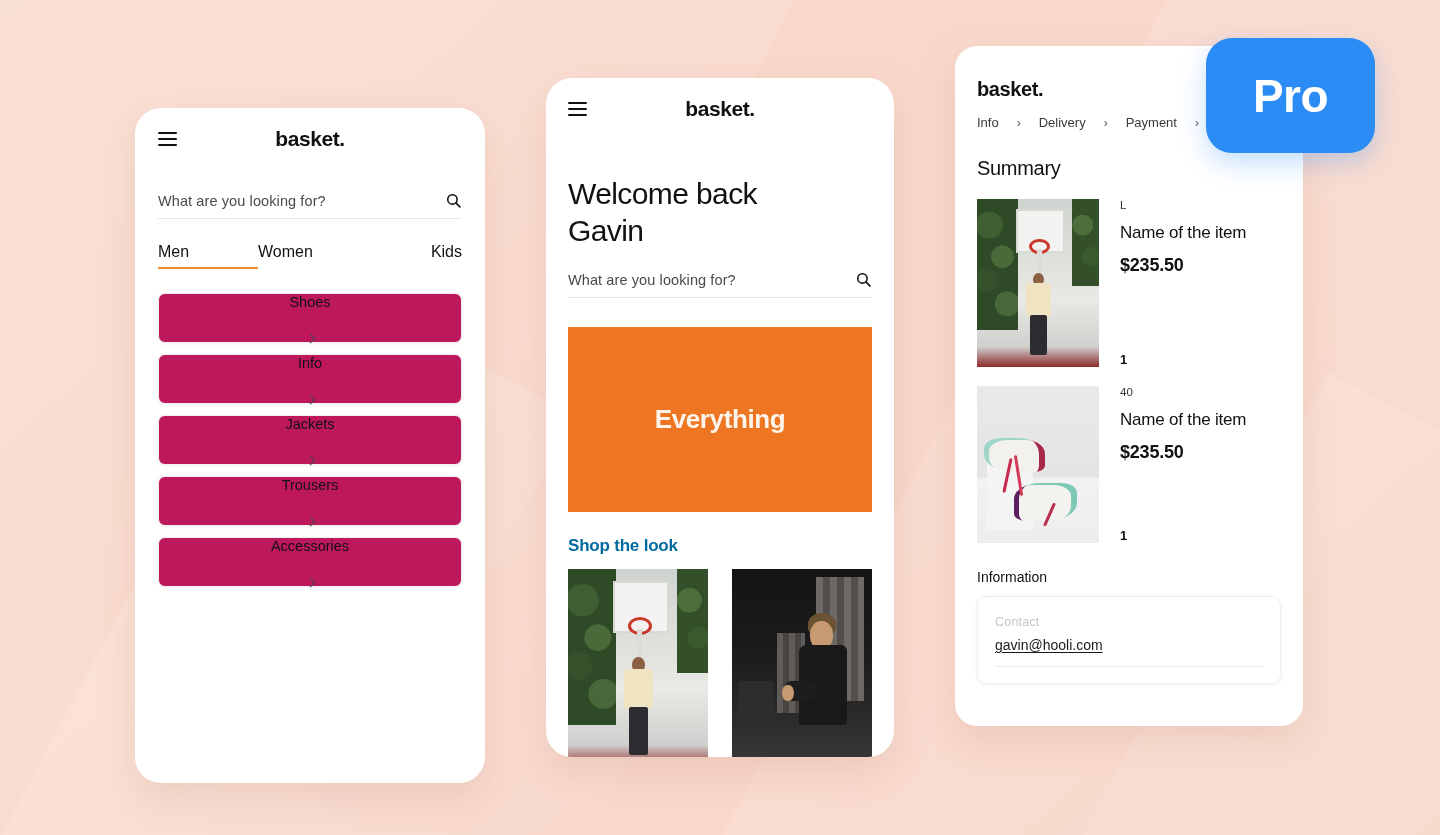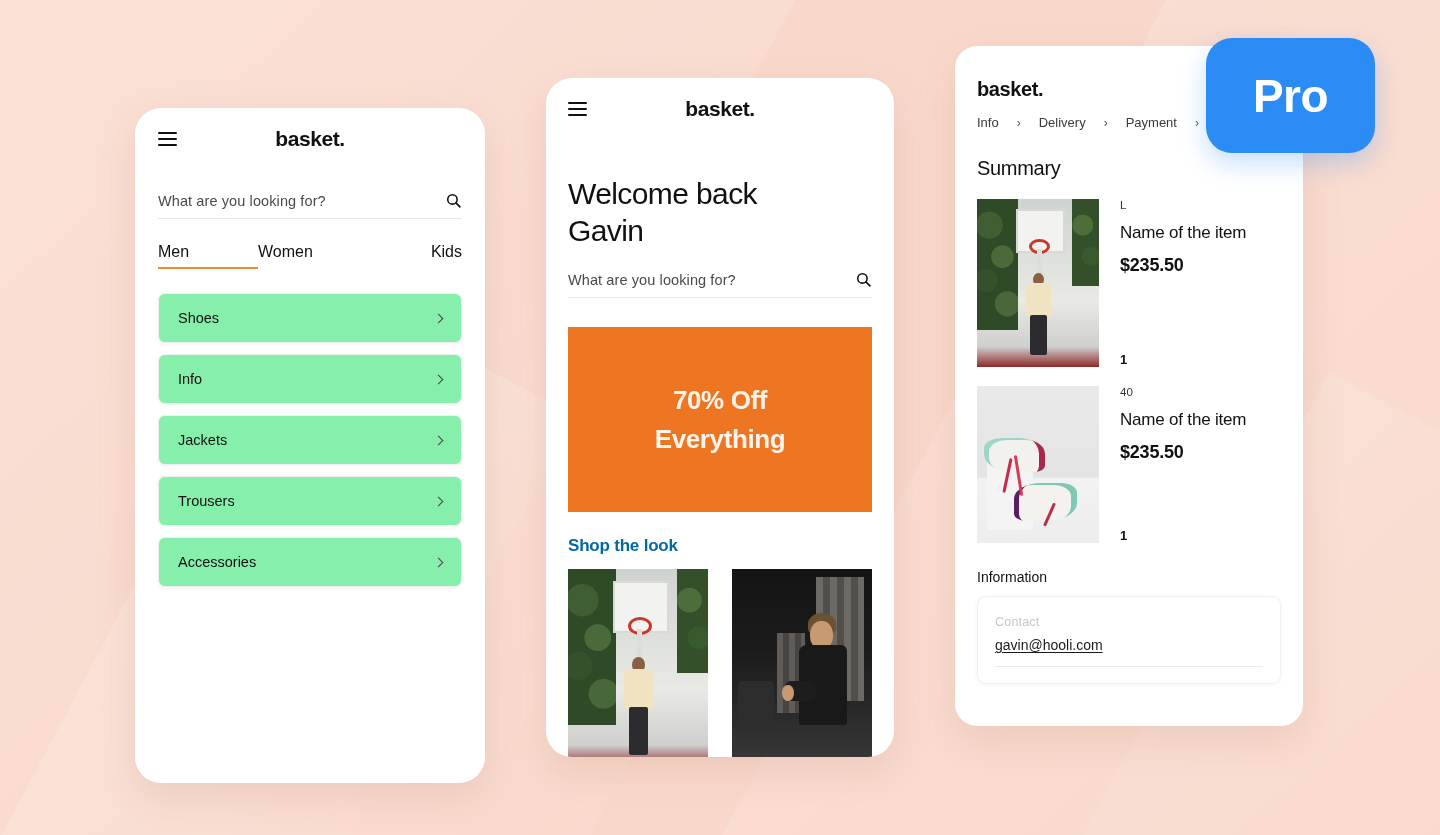--- a/index.html
+++ b/index.html
@@ -89,27 +89,28 @@
   }
   .tab.active { border-bottom: 2px solid #e98b2e; }
   .tabs .t1 { width: 100px; }
   .tabs .t2 { flex: 1; }
   .tabs .t3 { text-align: right; }
 
   .catlist { margin-top: 24px; }
   .catrow {
     height: 50px;
     margin-bottom: 11px;
-    background: #86efac;
+    background: #be185d;
     border: 1px solid #f0f0f0;
     border-radius: 7px;
     box-shadow: 0 1px 4px rgba(0,0,0,0.055);
     display: flex; align-items: center; justify-content: space-between;
     padding: 0 19px;
     cursor: pointer;
+    flex-direction: column;
   }
   .catrow .lbl { font-size: 14.5px; color: #111; }
   .chev { width: 7px; height: 7px; border-top: 1.6px solid #444; border-right: 1.6px solid #444;
           transform: rotate(45deg); }
 
   
   #phone-mid {
     left: 546px;
     top: 78px;
     width: 348px;
@@ -368,21 +369,20 @@
       <div class="searchrow">
         <span class="ph">What are you looking for?</span>
         <svg class="mag" viewBox="0 0 24 24">
           <circle cx="10.5" cy="10.5" r="6.6" fill="none" stroke="#111" stroke-width="2.2"></circle>
           <line x1="15.4" y1="15.4" x2="21" y2="21" stroke="#111" stroke-width="2.4" stroke-linecap="round"></line>
         </svg>
       </div>
 
       <div class="promo">
         <div class="promo-txt">
-          <div>70% Off</div>
           <div>Everything</div>
         </div>
       </div>
 
       <div class="sec-title">Shop the look</div>
 
       <div class="look-grid">
         <div class="look-card">
           <div class="ph-hoop">
             <div class="foliage"></div>

